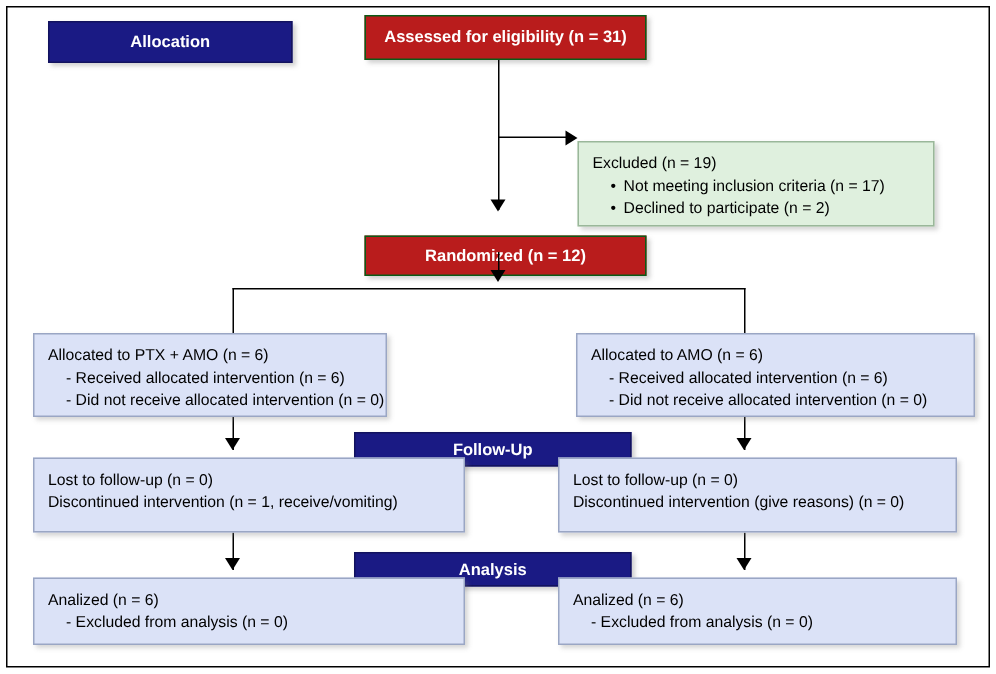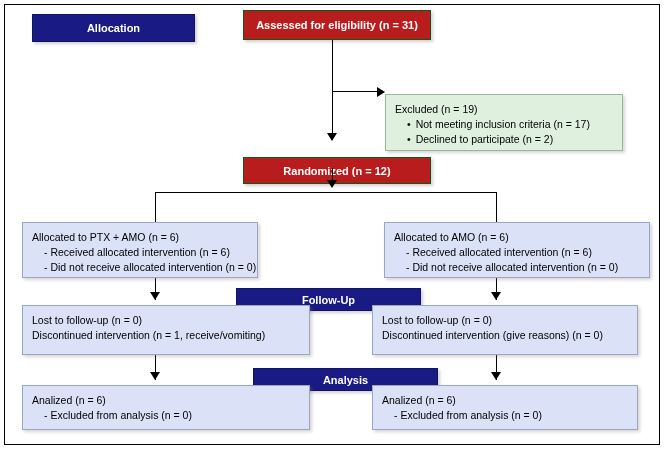--- a/index.html
+++ b/index.html
@@ -177,21 +177,21 @@
   <div class="box box-blue" style="left:372px; top:305px; width:266px; height:50px;">
     <span class="ln">Lost to follow-up (n = 0)</span>
     <span class="ln">Discontinued intervention (give reasons) (n = 0)</span>
   </div>
 
   <div class="vline" style="left:155px; top:355px; height:25px;"></div>
   <div class="arrow-down" style="left:150px; top:372px;"></div>
   <div class="vline" style="left:496px; top:355px; height:25px;"></div>
   <div class="arrow-down" style="left:491px; top:372px;"></div>
 
-  <div class="box box-navy" style="left:236px; top:368px; width:185px; height:23px;margin-left:17px;">
+  <div class="box box-navy" style="left:236px; top:368px; width:185px; height:23px;">
     <span>Analysis</span>
   </div>
 
   <div class="box box-blue" style="left:22px; top:385px; width:288px; height:45px;">
     <span class="ln">Analized (n = 6)</span>
     <span class="ln ind">- Excluded from analysis (n = 0)</span>
   </div>
 
   <div class="box box-blue" style="left:372px; top:385px; width:266px; height:45px;">
     <span class="ln">Analized (n = 6)</span>

